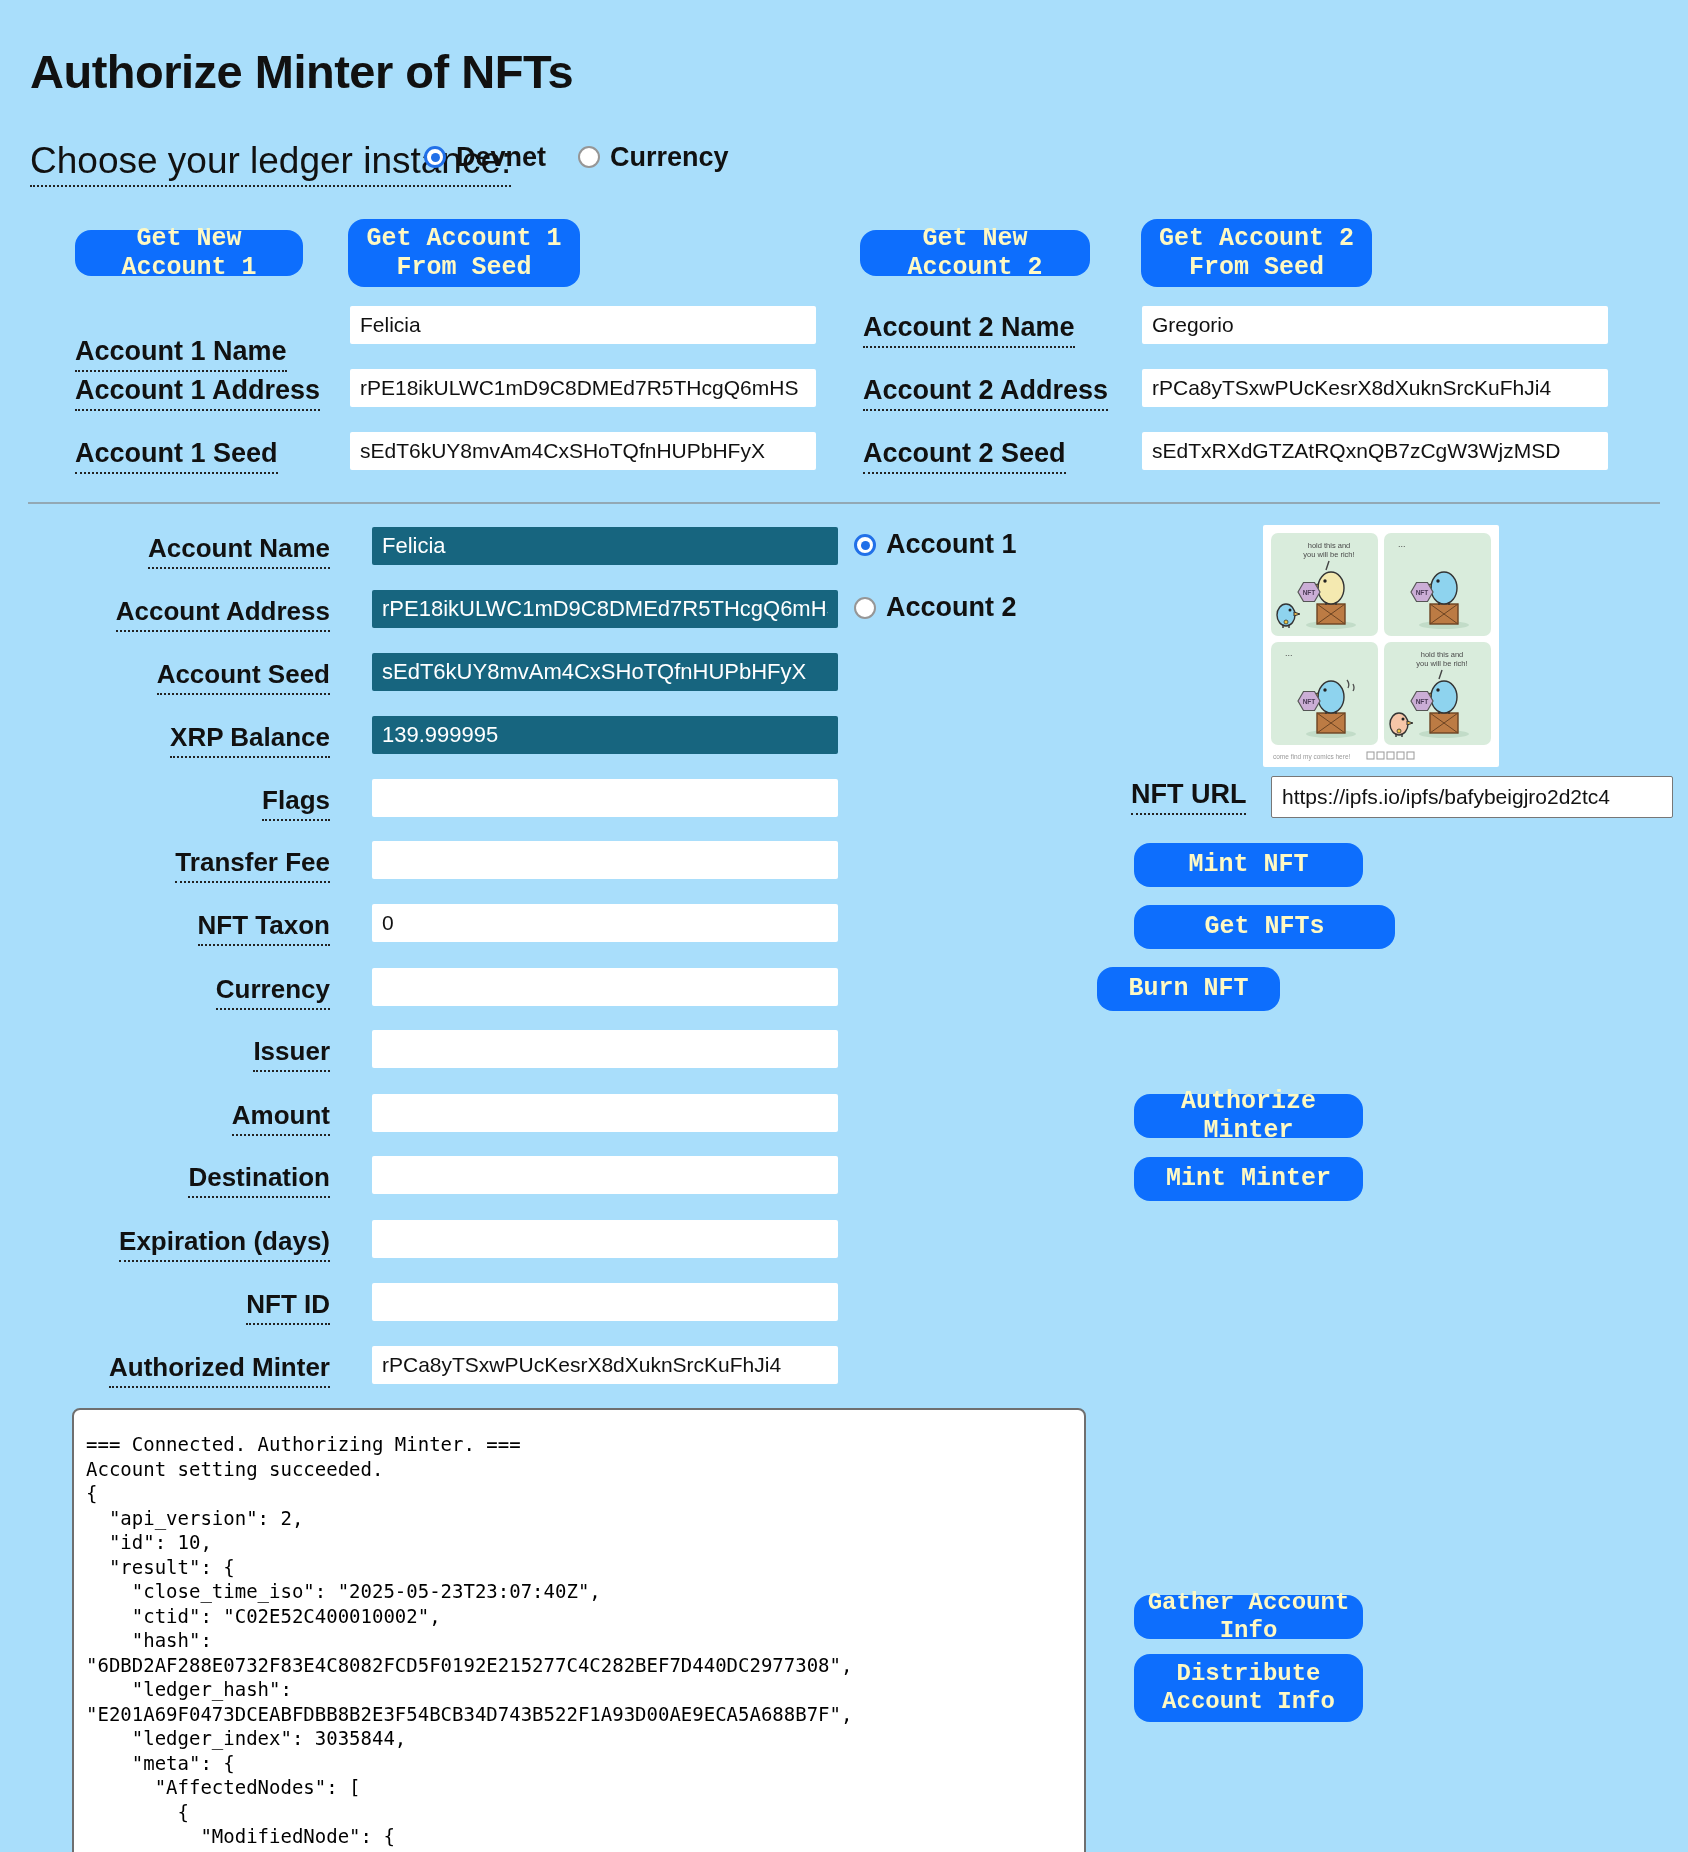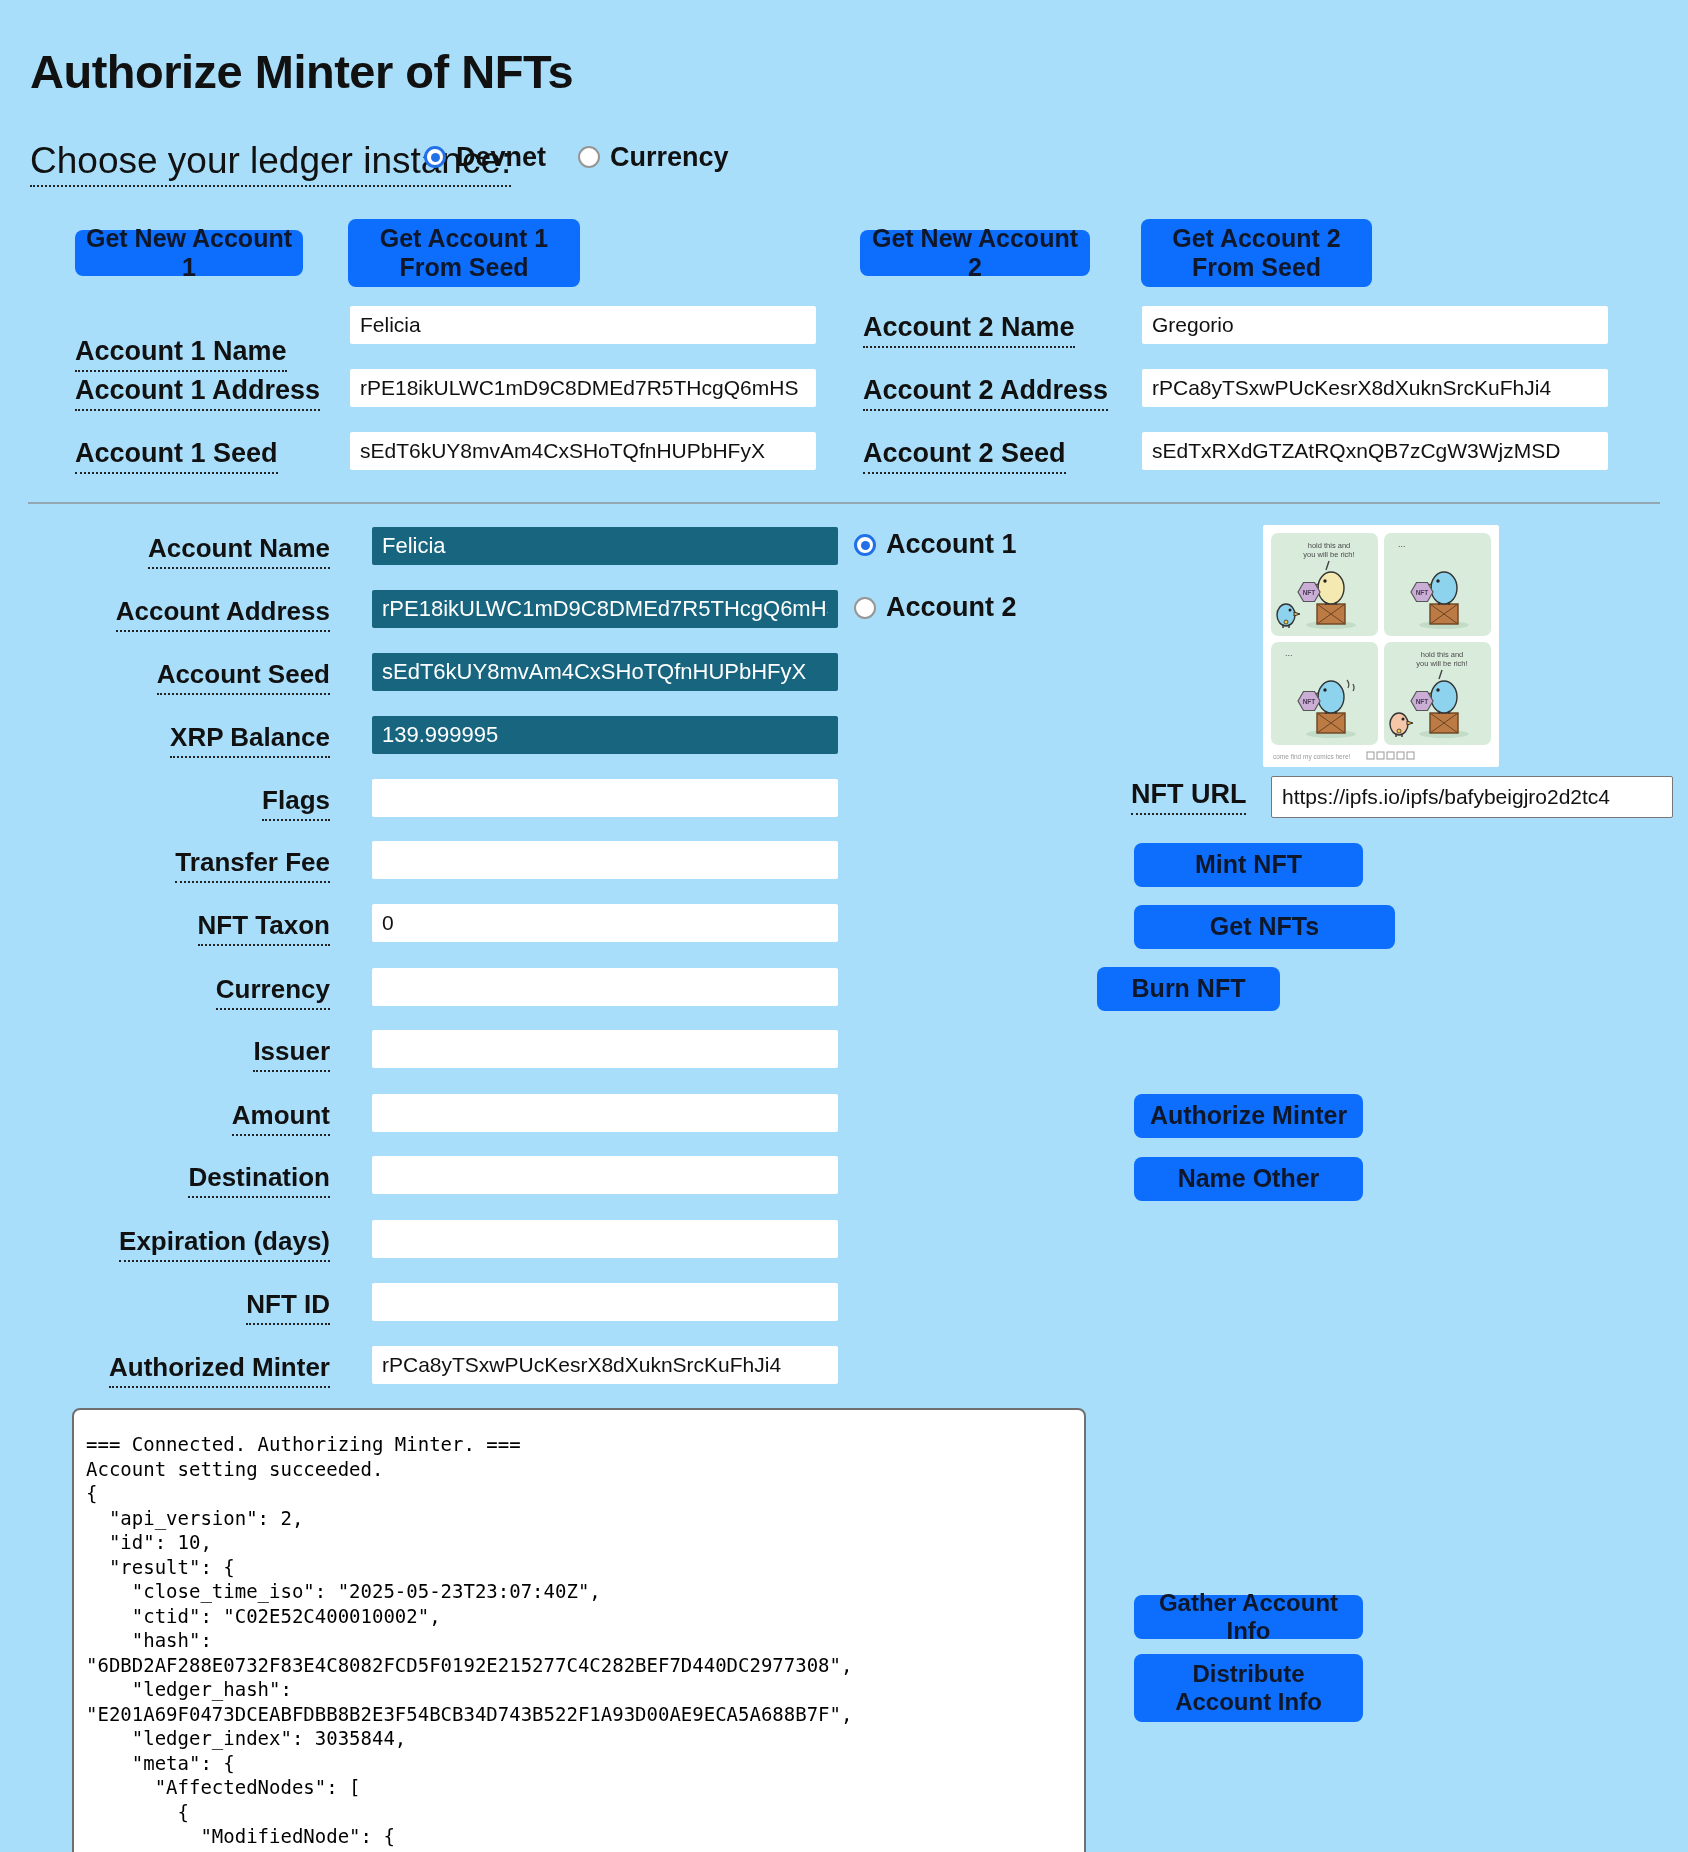--- a/index.html
+++ b/index.html
@@ -11,24 +11,24 @@
   .abs{position:absolute;}
   .title{font-size:47px;font-weight:bold;letter-spacing:-0.5px;margin:0;}
   .lbl{
     display:inline-block;font-weight:bold;font-size:26px;color:#111;
     border-bottom:2px dotted #222;padding-bottom:3px;white-space:nowrap;
   }
   .lbl.s1{font-size:27px;}
   .lbl.plain{font-weight:normal;font-size:37px;}
   .btn{
     position:absolute;display:flex;align-items:center;justify-content:center;
-    background:#0d6efd;color:#0f172a;font-weight:bold;font-size:25px;
-    text-align:center;border:none;border-radius:8px;line-height:1.18;
+    background:#0d6efd;color:#fef9c3;font-weight:bold;font-size:25px;
+    text-align:center;border:none;border-radius:16px;line-height:1.18;
     padding:2px 8px;box-sizing:border-box;cursor:pointer;
-    font-family:Liberation Sans, sans-serif;
+    font-family:Liberation Mono, monospace;
   }
   .field{
     position:absolute;height:38px;border:none;border-radius:2px;background:#fff;
     font-size:21px;padding:0 10px;box-sizing:border-box;color:#111;
     font-family:"Liberation Sans",sans-serif;
   }
   .field.dark{background:#17657f;color:#fff;font-size:22px;}
   .field.bordered{border:1px solid #777;height:42px;}
   .radio{
     position:absolute;width:22px;height:22px;border-radius:50%;
@@ -225,21 +225,21 @@
 
 <div class="abs" style="left:1131px;top:779px;">
   <span class="lbl s1">NFT URL</span>
 </div>
 <input class="field bordered" style="left: 1271px; top: 776px; width: 402px;" value="https://ipfs.io/ipfs/bafybeigjro2d2tc4">
 
 <button class="btn" style="left:1134px;top:843px;width:229px;height:44px;">Mint NFT</button>
 <button class="btn" style="left:1134px;top:905px;width:261px;height:44px;">Get NFTs</button>
 <button class="btn" style="left:1097px;top:967px;width:183px;height:44px;">Burn NFT</button>
 <button class="btn" style="left:1134px;top:1094px;width:229px;height:44px;">Authorize Minter</button>
-<button class="btn" style="left:1134px;top:1157px;width:229px;height:44px;">Name Other</button>
+<button class="btn" style="left:1134px;top:1157px;width:229px;height:44px;">Mint Minter</button>
 
 <textarea class="results" readonly="" style="">=== Connected. Authorizing Minter. ===
 Account setting succeeded.
 {
   "api_version": 2,
   "id": 10,
   "result": {
     "close_time_iso": "2025-05-23T23:07:40Z",
     "ctid": "C02E52C400010002",
     "hash":

